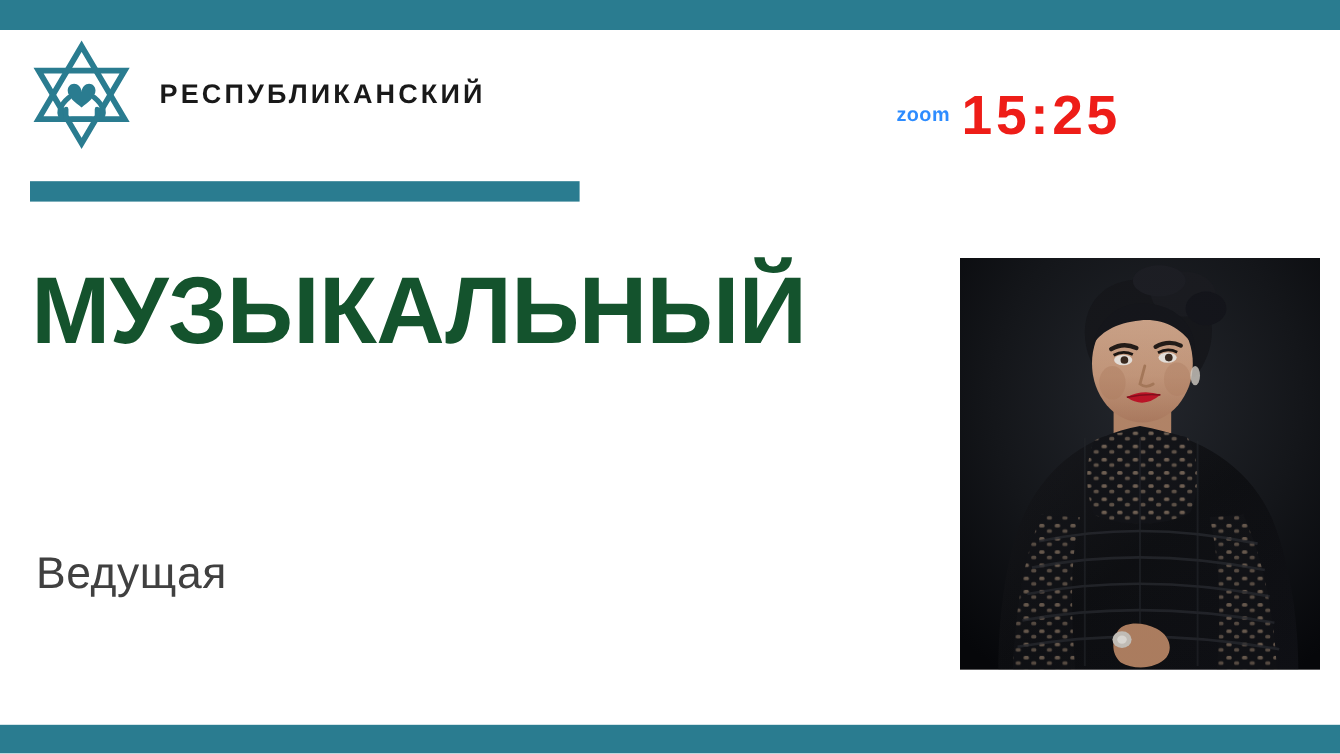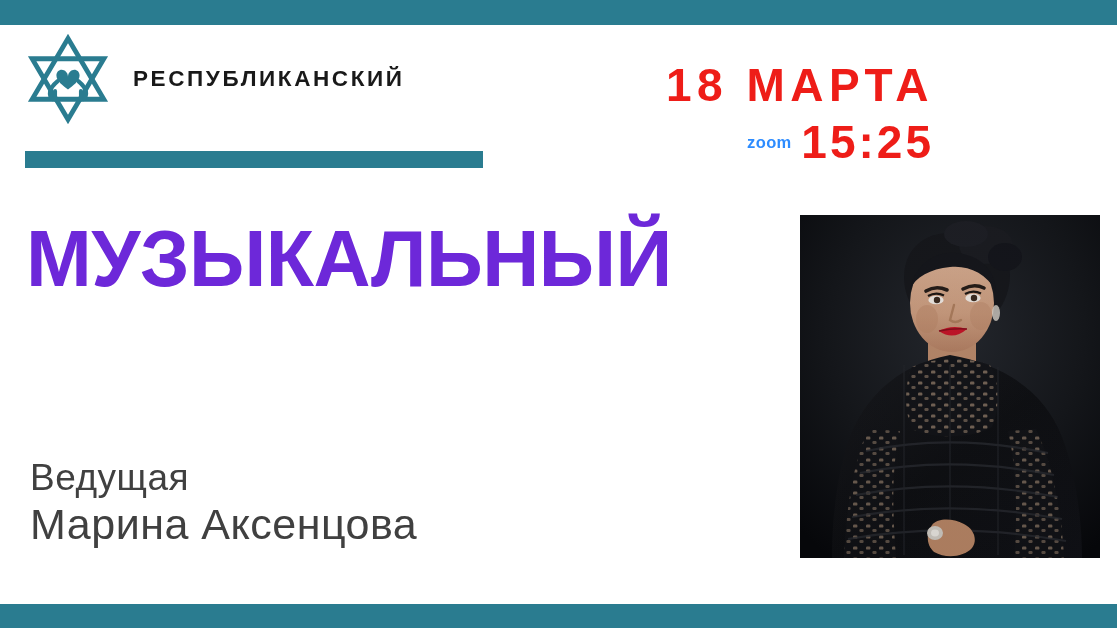--- a/index.html
+++ b/index.html
@@ -105,21 +105,21 @@
     font-weight:bold;
     font-size:46px;
     letter-spacing:3px;
     line-height:1;
     white-space:nowrap;
   }
 
   
   .headline {
     position:absolute; left:26px; top:222px;
-    color:#6d28d9;
+    color:#14532d;
     font-weight:bold;
     font-size:79px;
     line-height:0.93;
     letter-spacing:-0.5px;
     text-transform:uppercase;
     max-width:760px;
   }
 
   
   .host {
@@ -168,37 +168,35 @@
       </svg>
     </span>
     <span class="brand-text">
       <div>РЕСПУБЛИКАНСКИЙ</div>
     </span>
   </div>
 
   <div class="brand-rule"></div>
 
   <div class="when">
-    <div class="when-date">18 МАРТА</div>
     <div class="when-row">
       <span class="zoom-logo">
         <span class="zoom-badge"></span>
         <span class="zoom-word">zoom</span>
       </span>
       <span class="when-time">15:25</span>
     </div>
   </div>
 
   <div class="headline">
     <div>МУЗЫКАЛЬНЫЙ</div>
   </div>
 
   <div class="host">
     <div class="host-role">Ведущая</div>
-    <div class="host-name">Марина Аксенцова</div>
   </div>
 
   <div class="portrait">
     <svg viewBox="0 0 300 343" xmlns="http://www.w3.org/2000/svg" aria-hidden="true">
       <defs>
         <radialGradient id="bg" cx="52%" cy="34%" r="78%">
           <stop offset="0%" stop-color="#23262c"></stop>
           <stop offset="55%" stop-color="#14161a"></stop>
           <stop offset="100%" stop-color="#06070a"></stop>
         </radialGradient>

